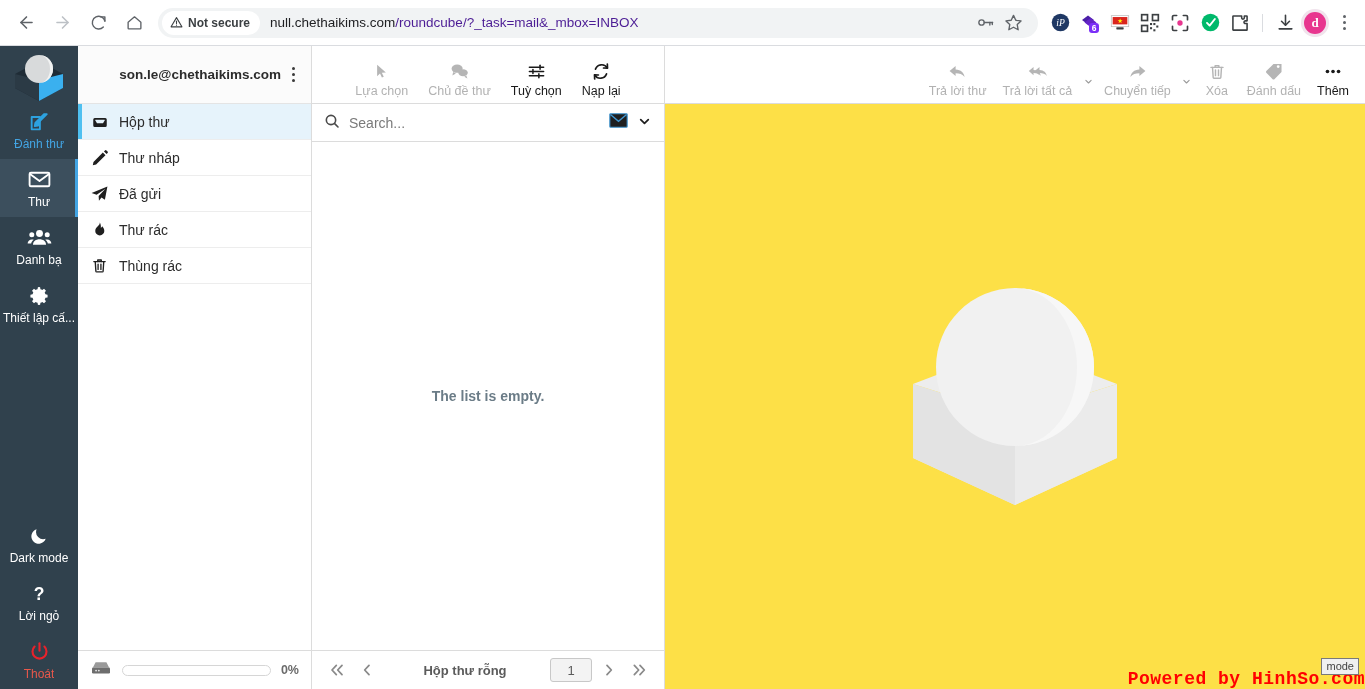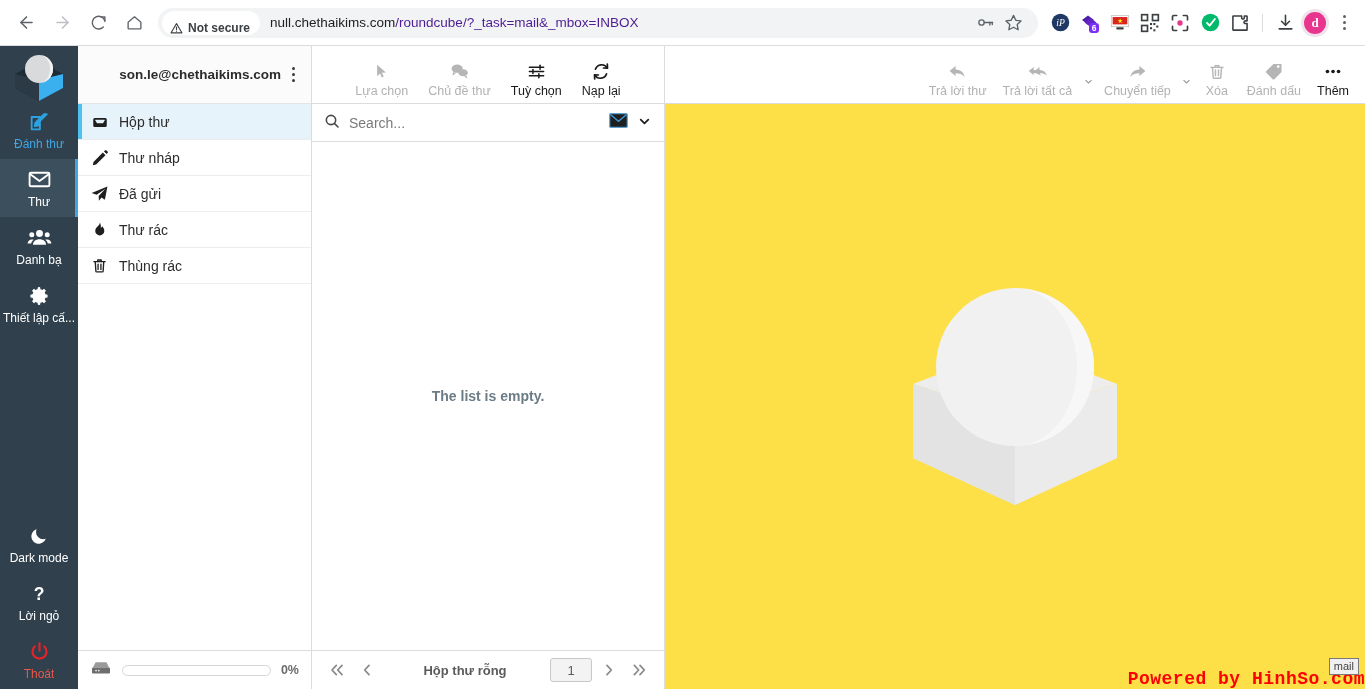--- a/index.html
+++ b/index.html
@@ -31,21 +31,21 @@
     flex: 1 1 auto;
     height: 30px;
     background: #f1f3f4;
     border-radius: 16px;
     display: flex; align-items: center;
     margin: 0 8px 0 6px;
     padding: 0 12px 0 4px;
     min-width: 0;
   }
   .notsecure-chip {
-    display: flex; align-items: flex-end; gap: 5px;
+    display: flex; align-items: center; gap: 5px;
     background: #ffffff;
     border-radius: 14px;
     height: 24px;
     padding: 0 10px 0 8px;
     font-size: 12px; font-weight: bold; color: #3c4043;
     white-space: nowrap;
   }
   .omni-url {
     font-size: 13.5px; color: #202124;
     margin-left: 10px; white-space: nowrap;
@@ -710,15 +710,15 @@
         <path d="M106 93 L208 147 L208 170 L106 217 L4 170 L4 147 Z" fill="#e8e8e8"></path>
         <path d="M106 128 L208 96 L208 170 L106 217 Z" fill="#ebebeb"></path>
         <path d="M4 96 L106 128 L106 217 L4 170 Z" fill="#e3e3e3"></path>
         <path d="M4 96 L106 57 L208 96 L106 128 Z" fill="#ededed"></path>
         <circle cx="106" cy="79" r="79" fill="#f1f1f1"></circle>
         <path d="M106 0 a79 79 0 0 1 0 158 a62 79 0 0 0 0 -158" fill="#f7f7f7"></path>
       </svg>
     </div>
 
     <div class="powered">Powered by HinhSo.com</div>
-    <div class="nulltip">mail</div>
+    <div class="nulltip">mode</div>
   </div>
 </div>
 
 </body></html>

